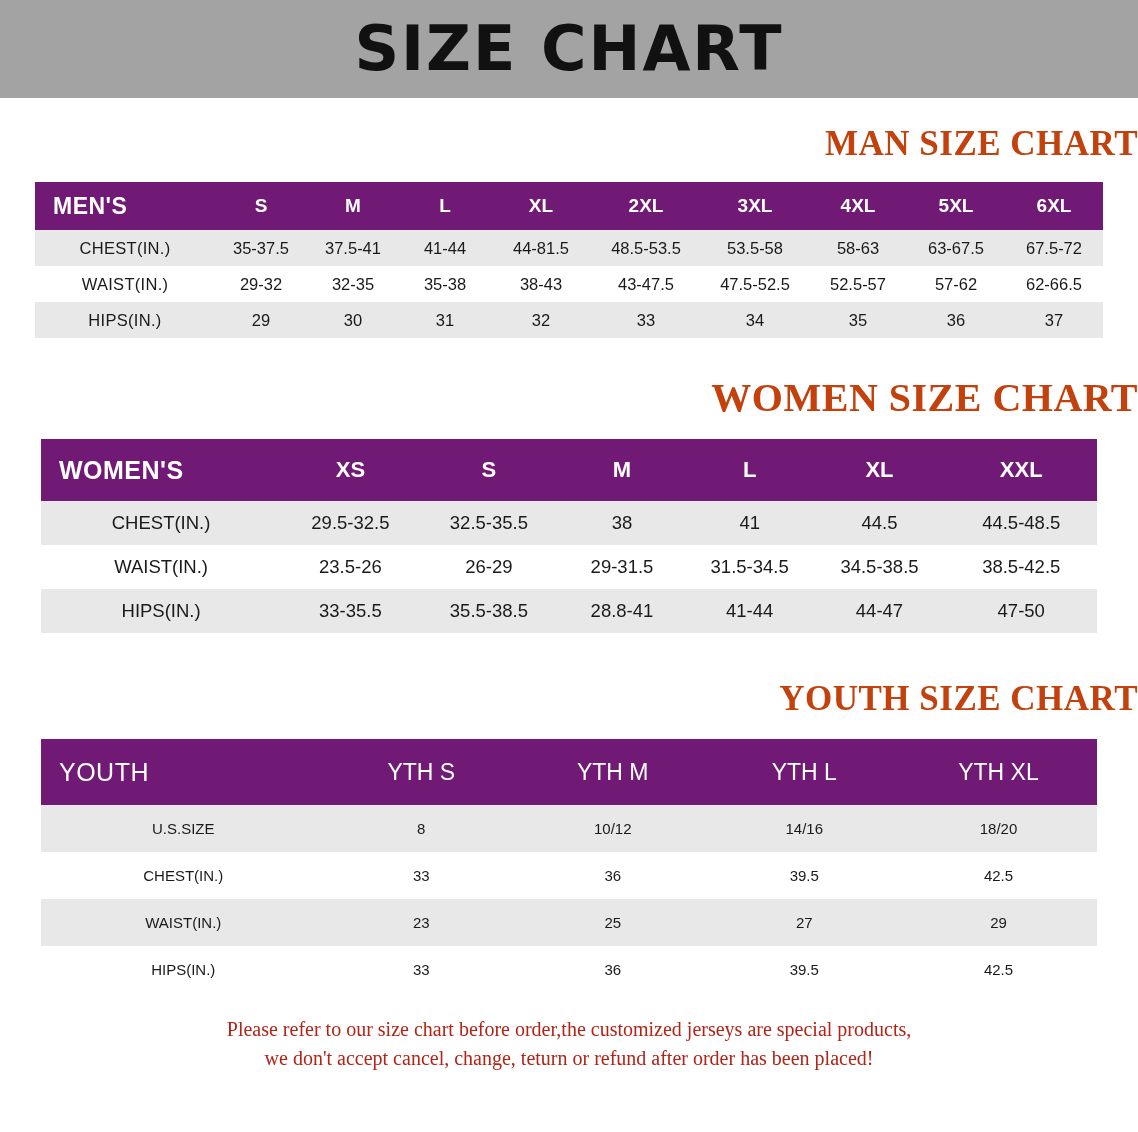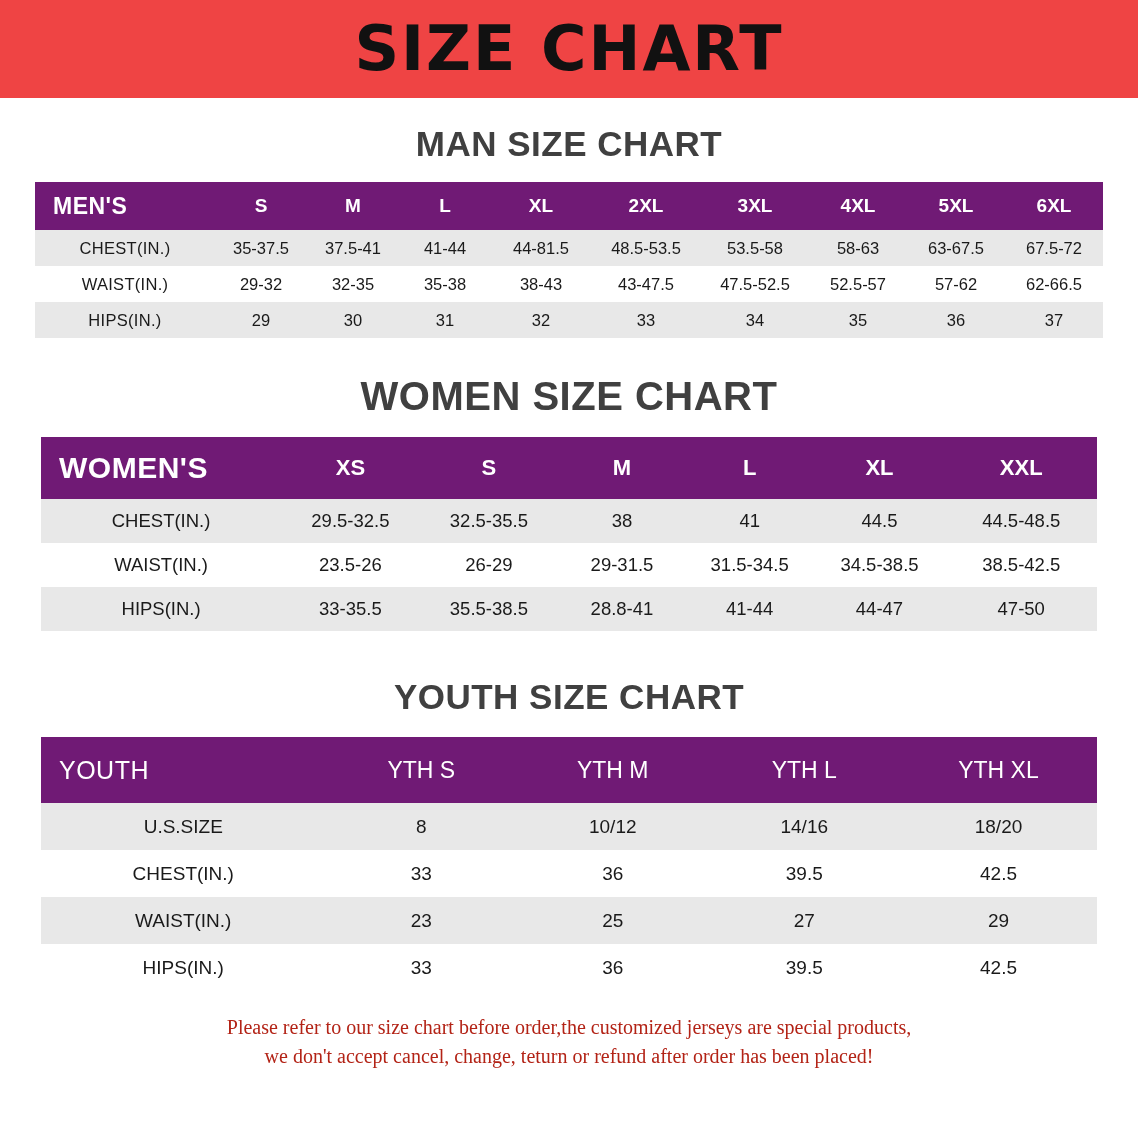--- a/index.html
+++ b/index.html
@@ -15,39 +15,39 @@
   }
   .page {
     width: 1138px;
     height: 1132px;
     position: relative;
     background: #ffffff;
   }
   
   .banner {
     height: 98px;
-    background: #ef4444;
+    background: #a3a3a3;
     display: flex;
     align-items: center;
     justify-content: center;
   }
   .banner-title {
     font-family: "DejaVu Sans", sans-serif;
     font-weight: bold;
     font-size: 62px;
     letter-spacing: 2px;
     color: #111111;
     line-height: 1;
   }
   
   .section-title {
-    text-align: center;
-    font-family: Liberation Sans, sans-serif;
+    text-align: right;
+    font-family: Liberation Serif, serif;
     font-weight: bold;
-    color: #404040;
+    color: #c2410c;
     letter-spacing: 0.5px;
   }
   .title-man   { font-size: 35px; margin-top: 26px; margin-bottom: 18px; }
   .title-women { font-size: 40px; margin-top: 36px; margin-bottom: 18px; }
   .title-youth { font-size: 35px; margin-top: 46px; margin-bottom: 20px; }
 
   
   table {
     border-collapse: collapse;
     table-layout: fixed;
@@ -93,21 +93,21 @@
   
   .women-tbl { width: 1056px; }
   .women-tbl thead th {
     height: 60px;
     font-size: 22px;
     font-weight: bold;
   }
   .women-tbl thead th.lbl {
     text-align: left;
     padding-left: 18px;
-    font-size: 30px;
+    font-size: 25px;
     letter-spacing: 0.5px;
   }
   .women-tbl tbody td {
     height: 42px;
     font-size: 18.5px;
   }
 
   
   .youth-tbl { width: 1056px; }
   .youth-tbl thead th {
@@ -116,21 +116,21 @@
     font-weight: normal;
   }
   .youth-tbl thead th.lbl {
     text-align: left;
     padding-left: 18px;
     font-size: 25px;
     letter-spacing: 0.5px;
   }
   .youth-tbl tbody td {
     height: 45px;
-    font-size: 19px;
+    font-size: 15px;
   }
 
   
   .note {
     margin: 22px 40px 0 40px;
     color: #b32316;
     font-family: Liberation Serif, serif;
     font-size: 20px;
     line-height: 1.45;
     text-align: center;

